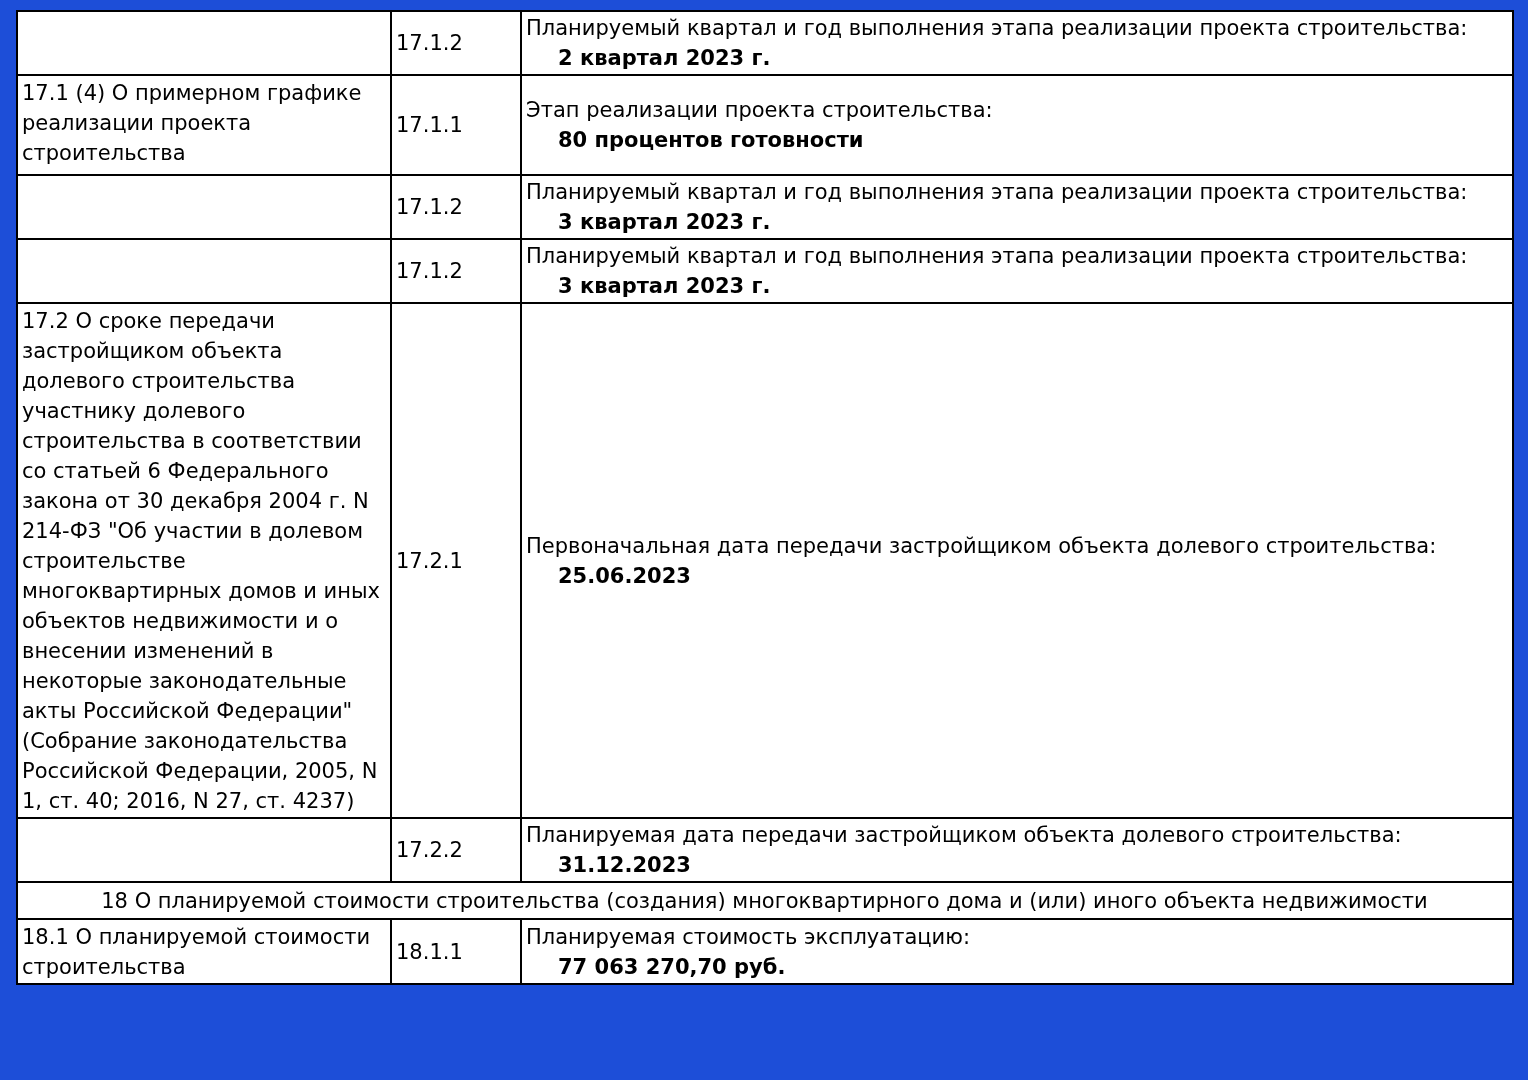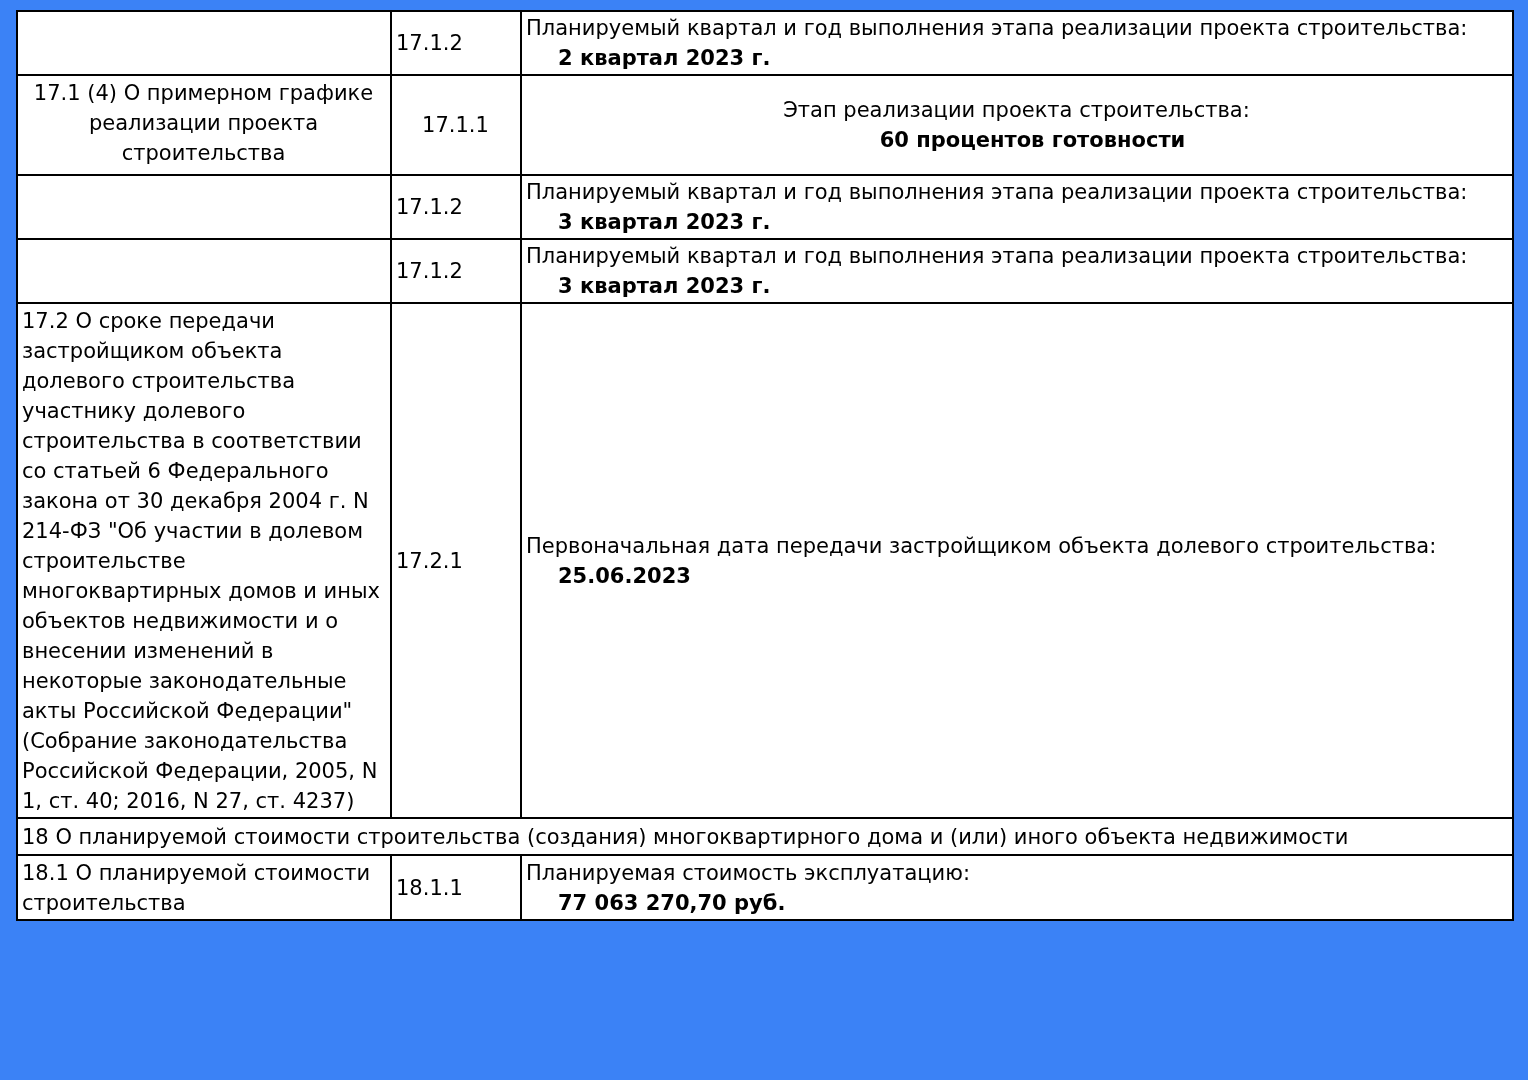--- a/index.html
+++ b/index.html
@@ -6,21 +6,21 @@
     margin: 0;
     padding: 0;
     background: #ffffff;
     color: #000000;
     font-family: "DejaVu Sans", "Liberation Sans", sans-serif;
   }
   .page {
     position: relative;
     width: 1528px;
     height: 1080px;
-    background: #3b82f6;
+    background: #1d4ed8;
     overflow: hidden;
   }
   table.decl {
     border-collapse: collapse;
     table-layout: fixed;
     margin: 10px 0 0 16px;
     width: 1496px;
     background: #ffffff;
   }
   col.c1 { width: 374px; }
@@ -33,24 +33,25 @@
     line-height: 30px;
     vertical-align: middle;
     word-wrap: break-word;
   }
   td.cell-section {
     vertical-align: top;
     padding-top: 2px;
   }
   td.cell-section-full {
     vertical-align: middle;
+    text-align: center;
   }
   .val { font-weight: bold; margin-left: 32px; }
   tr.h62  { height: 62px;  }
-  tr.h100 { height: 100px; text-align: center; }
+  tr.h100 { height: 100px; }
   tr.h498 { height: 498px; }
   tr.h60  { height: 60px;  }
   tr.h37  { height: 37px;  }
   tr.h64  { height: 64px;  }
 </style>
 </head>
 <body>
 
 <div class="page">
   <table class="decl">
@@ -68,21 +69,21 @@
           <span>Планируемый квартал и год выполнения этапа реализации проекта строительства:</span><br>
           <span class="val">2 квартал 2023 г.</span>
         </td>
       </tr>
 
       <tr class="h100">
         <td class="cell-section">17.1 (4) О примерном графике реализации проекта строительства</td>
         <td class="cell-num">17.1.1</td>
         <td class="cell-content">
           <span>Этап реализации проекта строительства:</span><br>
-          <span class="val">60 процентов готовности</span>
+          <span class="val">80 процентов готовности</span>
         </td>
       </tr>
 
       <tr class="h62">
         <td class="cell-section"></td>
         <td class="cell-num">17.1.2</td>
         <td class="cell-content">
           <span>Планируемый квартал и год выполнения этапа реализации проекта строительства:</span><br>
           <span class="val">3 квартал 2023 г.</span>
         </td>
@@ -100,20 +101,28 @@
 
       <tr class="h498">
         <td class="cell-section">17.2 О сроке передачи застройщиком объекта долевого строительства участнику долевого строительства в соответствии со статьей 6 Федерального закона от 30 декабря 2004 г. N 214-ФЗ "Об участии в долевом строительстве многоквартирных домов и иных объектов недвижимости и о внесении изменений в некоторые законодательные акты Российской Федерации" (Собрание законодательства Российской Федерации, 2005, N 1, ст. 40; 2016, N 27, ст. 4237)</td>
         <td class="cell-num">17.2.1</td>
         <td class="cell-content">
           <span>Первоначальная дата передачи застройщиком объекта долевого строительства:</span><br>
           <span class="val">25.06.2023</span>
         </td>
       </tr>
 
+      <tr class="h60">
+        <td class="cell-section"></td>
+        <td class="cell-num">17.2.2</td>
+        <td class="cell-content">
+          <span>Планируемая дата передачи застройщиком объекта долевого строительства:</span><br>
+          <span class="val">31.12.2023</span>
+        </td>
+      </tr>
 
       <tr class="h37">
         <td class="cell-section-full" colspan="3">18 О планируемой стоимости строительства (создания) многоквартирного дома и (или) иного объекта недвижимости</td>
       </tr>
 
       <tr class="h64">
         <td class="cell-section">18.1 О планируемой стоимости строительства</td>
         <td class="cell-num">18.1.1</td>
         <td class="cell-content">
           <span>Планируемая стоимость эксплуатацию:</span><br>

